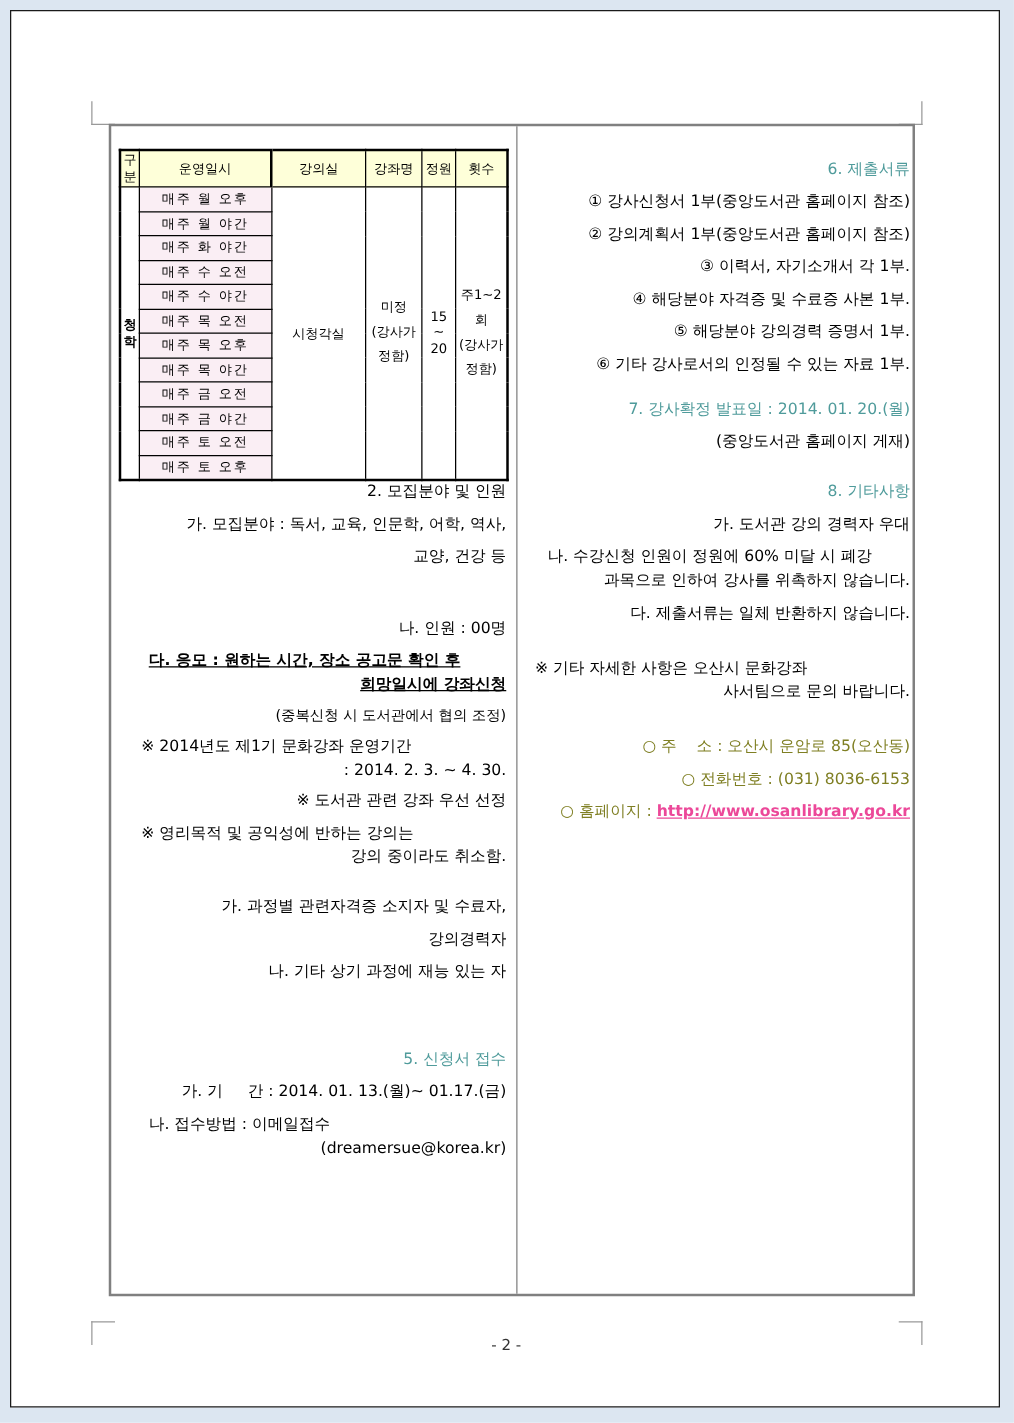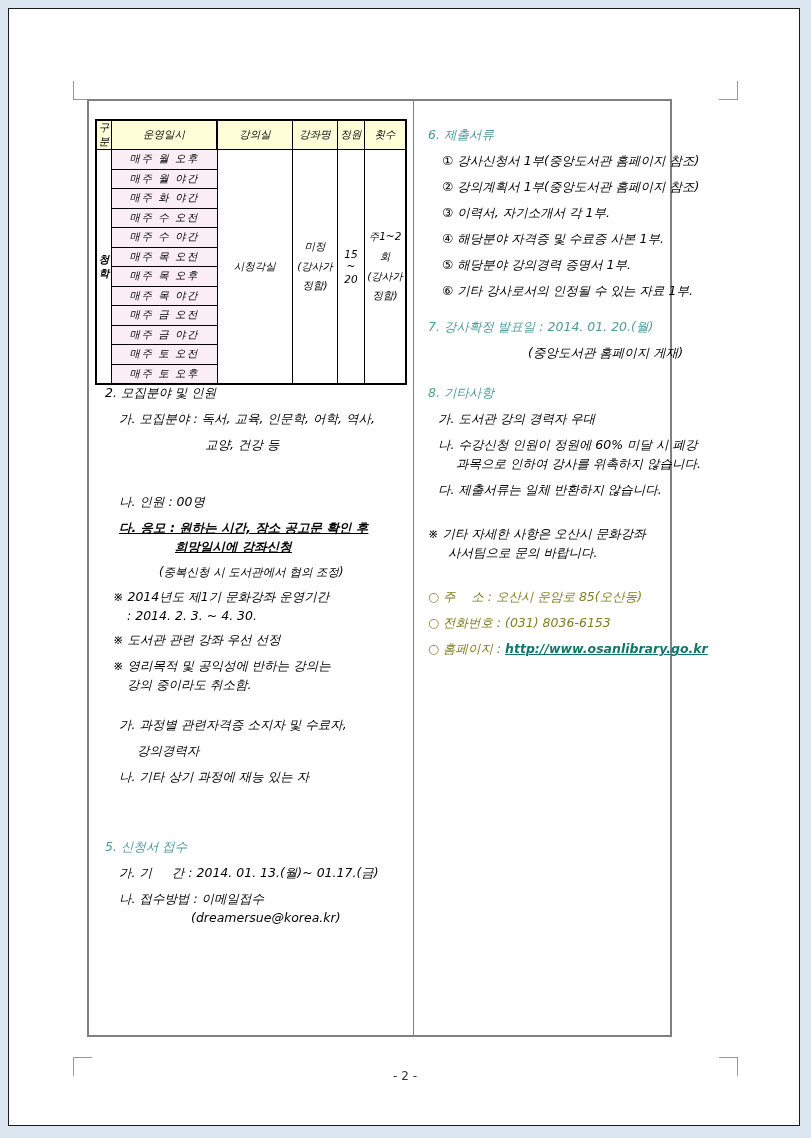--- a/index.html
+++ b/index.html
@@ -23,24 +23,23 @@
   .crop { position: absolute; width: 18px; height: 18px; }
   .crop-tl { left: 64px;  top: 72px;  border-left: 1px solid #999; border-bottom: 1px solid #999; }
   .crop-tr { left: 710px; top: 72px;  border-right: 1px solid #999; border-bottom: 1px solid #999; }
   .crop-bl { left: 64px;  top: 1048px; border-left: 1px solid #999; border-top: 1px solid #999; }
   .crop-br { left: 710px; top: 1048px; border-right: 1px solid #999; border-top: 1px solid #999; }
 
   
   .frame {
     position: absolute;
     left: 78px; top: 90px;
-    width: 585px; height: 938px;
+    width: 645px; height: 938px;
     border: 2px solid #808080;
     box-sizing: border-box;
-    font-style: italic;
   }
   .col-divider {
     position: absolute;
     left: 324px; top: 0;
     width: 1px; height: 100%;
     background: #808080;
   }
   .col-left  { position: absolute; left: 0;     top: 0; width: 324px; height: 100%; }
   .col-right { position: absolute; left: 325px; top: 0; width: 316px; height: 100%; }
 
@@ -88,41 +87,41 @@
   td.cap    { font-size: 12px; line-height: 1.15; }
   td.freq   { font-size: 12px; line-height: 1.9; }
   .sec-head {
     color: #4f9b9b;
     font-size: 12.5px;
     margin: 0;
     white-space: pre;
   }
   .u-bold { font-weight: bold; text-decoration: underline; }
   .olive { color: #7f7f23; }
-  .link { color: #0f766e; text-decoration: underline; font-weight: bold; }
+  .link { color: #ec4899; text-decoration: underline; font-weight: bold; }
 
   .left-body {
     position: absolute;
     left: 16px; top: 284px;
     width: 300px;
     font-size: 12.5px;
     color: #000;
   }
   .right-body {
     position: absolute;
     left: 14px; top: 26px;
     width: 300px;
     font-size: 12.5px;
     color: #000;
   }
   .sp10 { height: 10px; }
   .sp14 { height: 14px; }
   .sp18 { height: 18px; }
   .sp22 { height: 22px; }
-  .row  { margin-bottom: 9px; white-space: pre; }
+  .row  { margin-bottom: 9px; white-space: pre; text-align: right; }
   .row-tight { margin-bottom: 2px; white-space: pre; }
 
   .footer {
     position: absolute;
     left: 0; top: 1060px;
     width: 792px;
     text-align: center;
     font-size: 12px;
     color: #333;
     font-family: "DejaVu Sans", "Liberation Sans", sans-serif;

